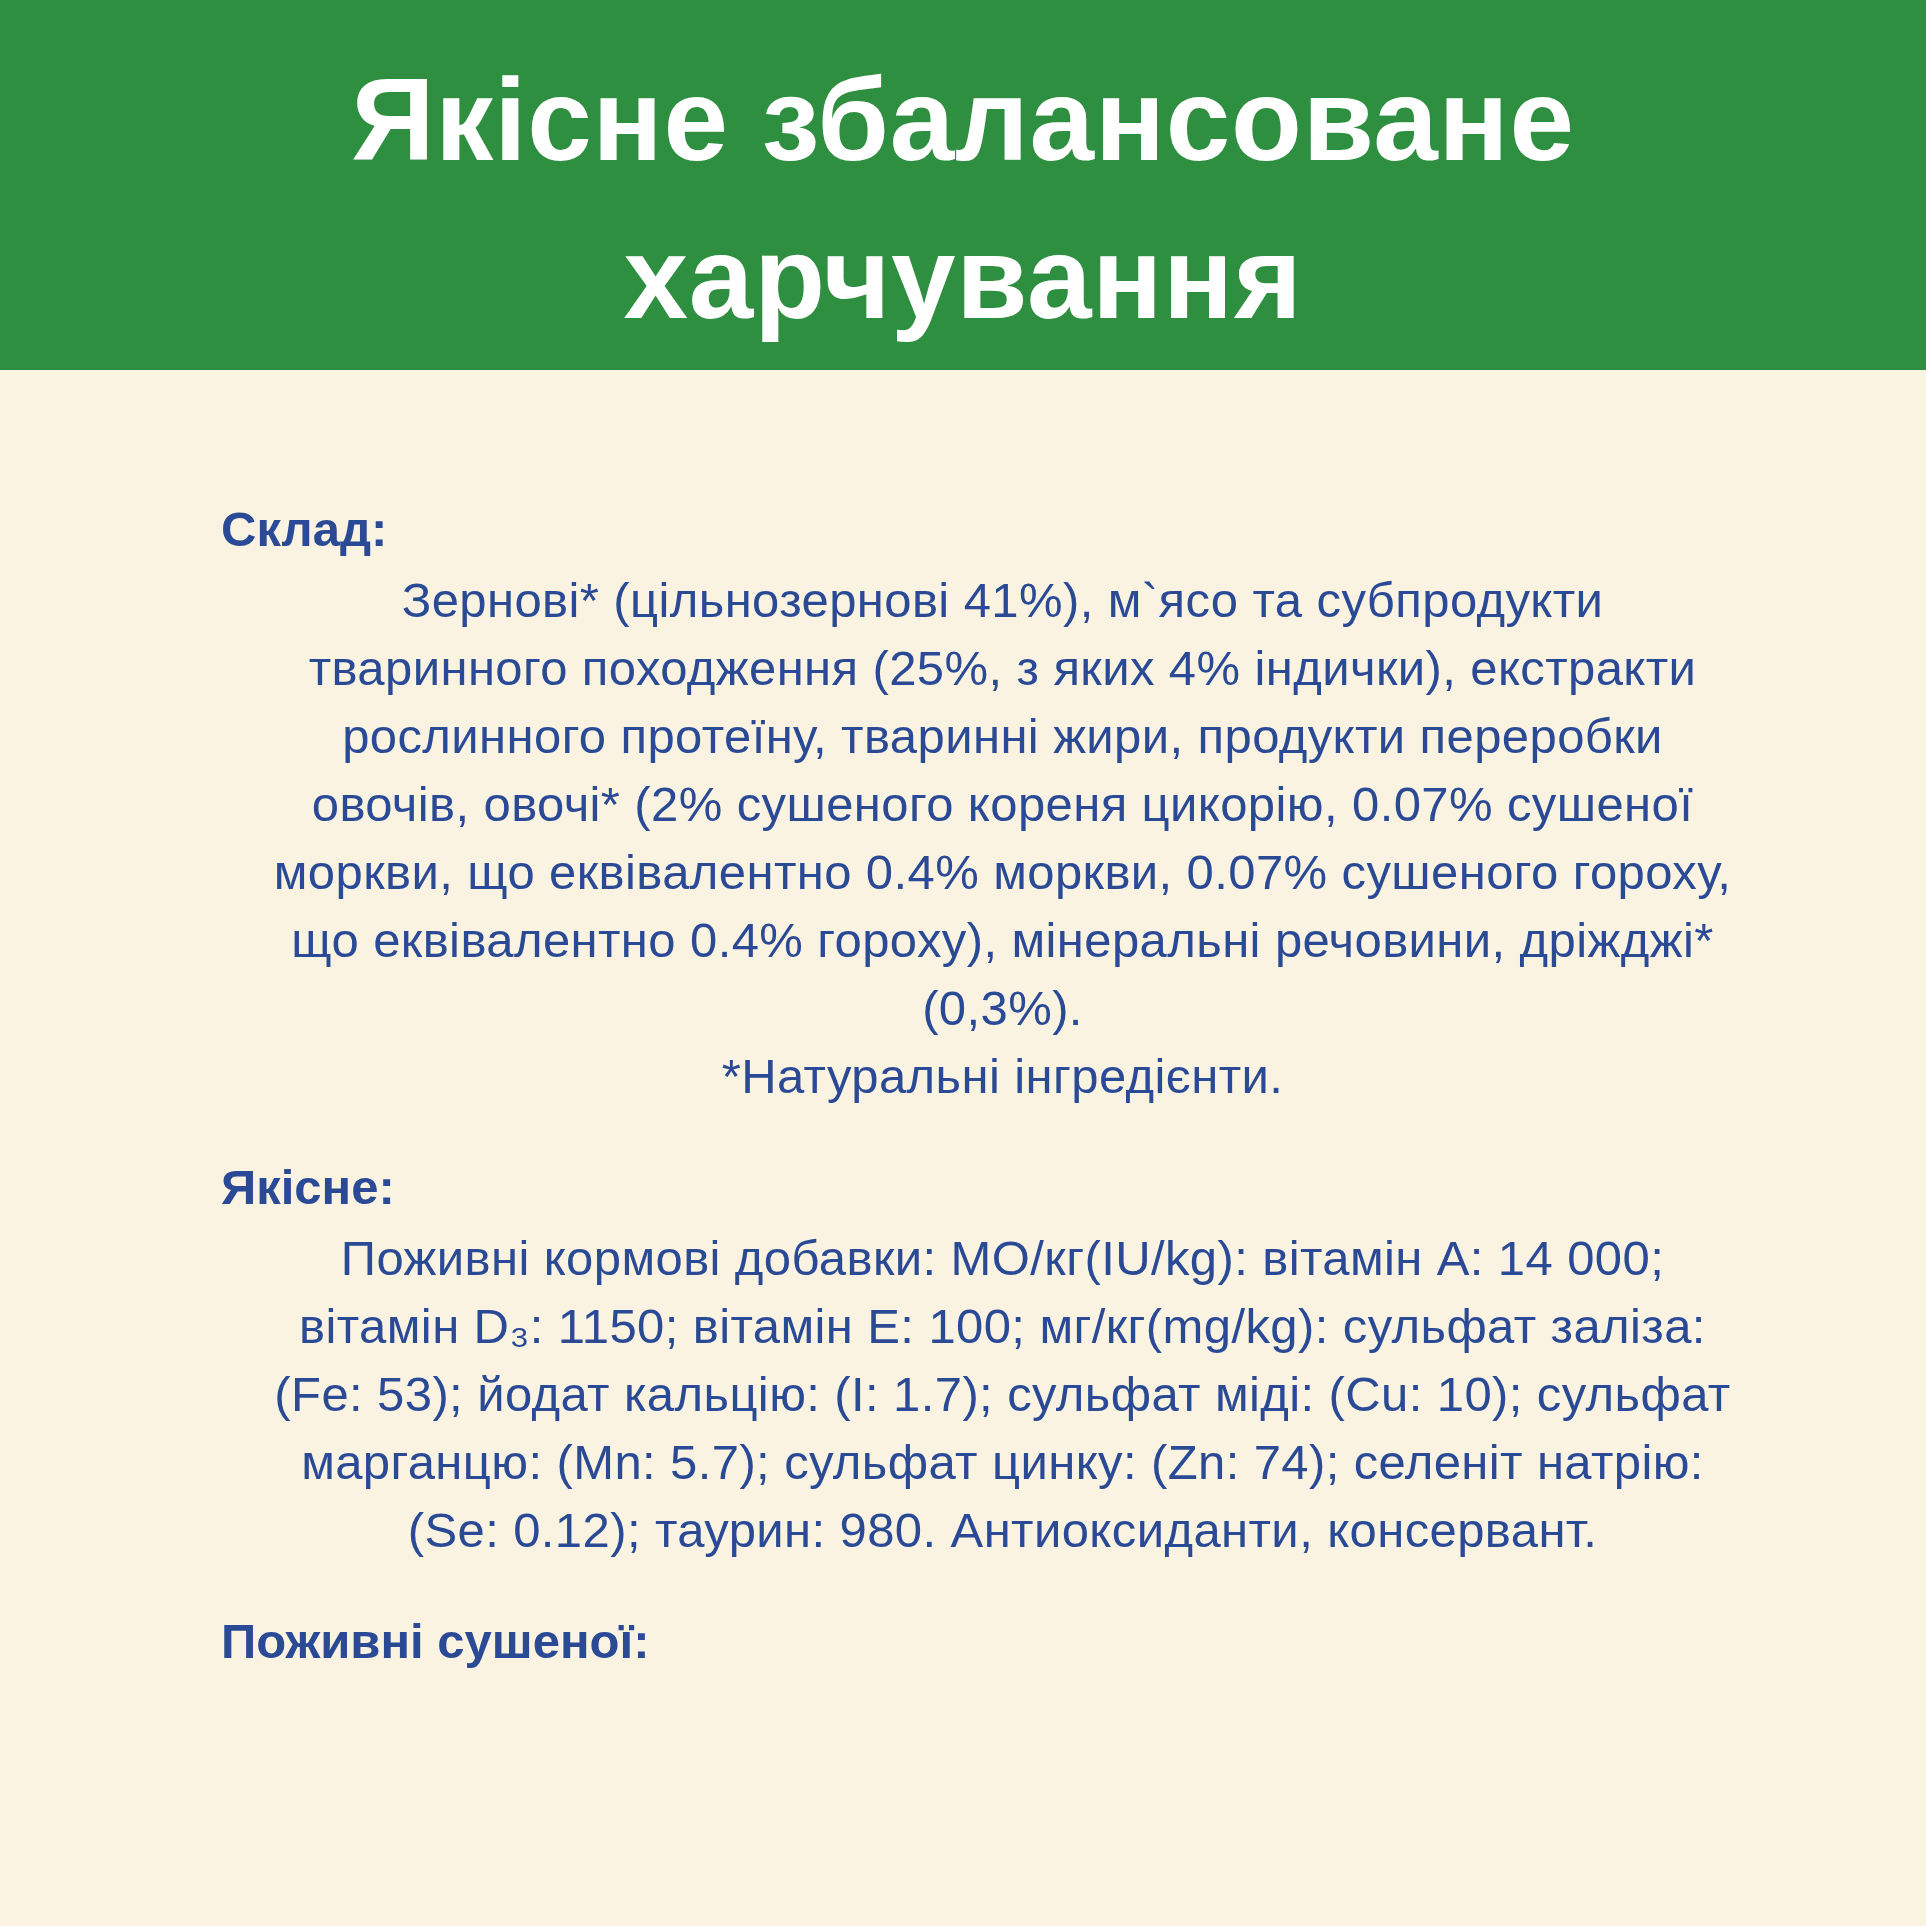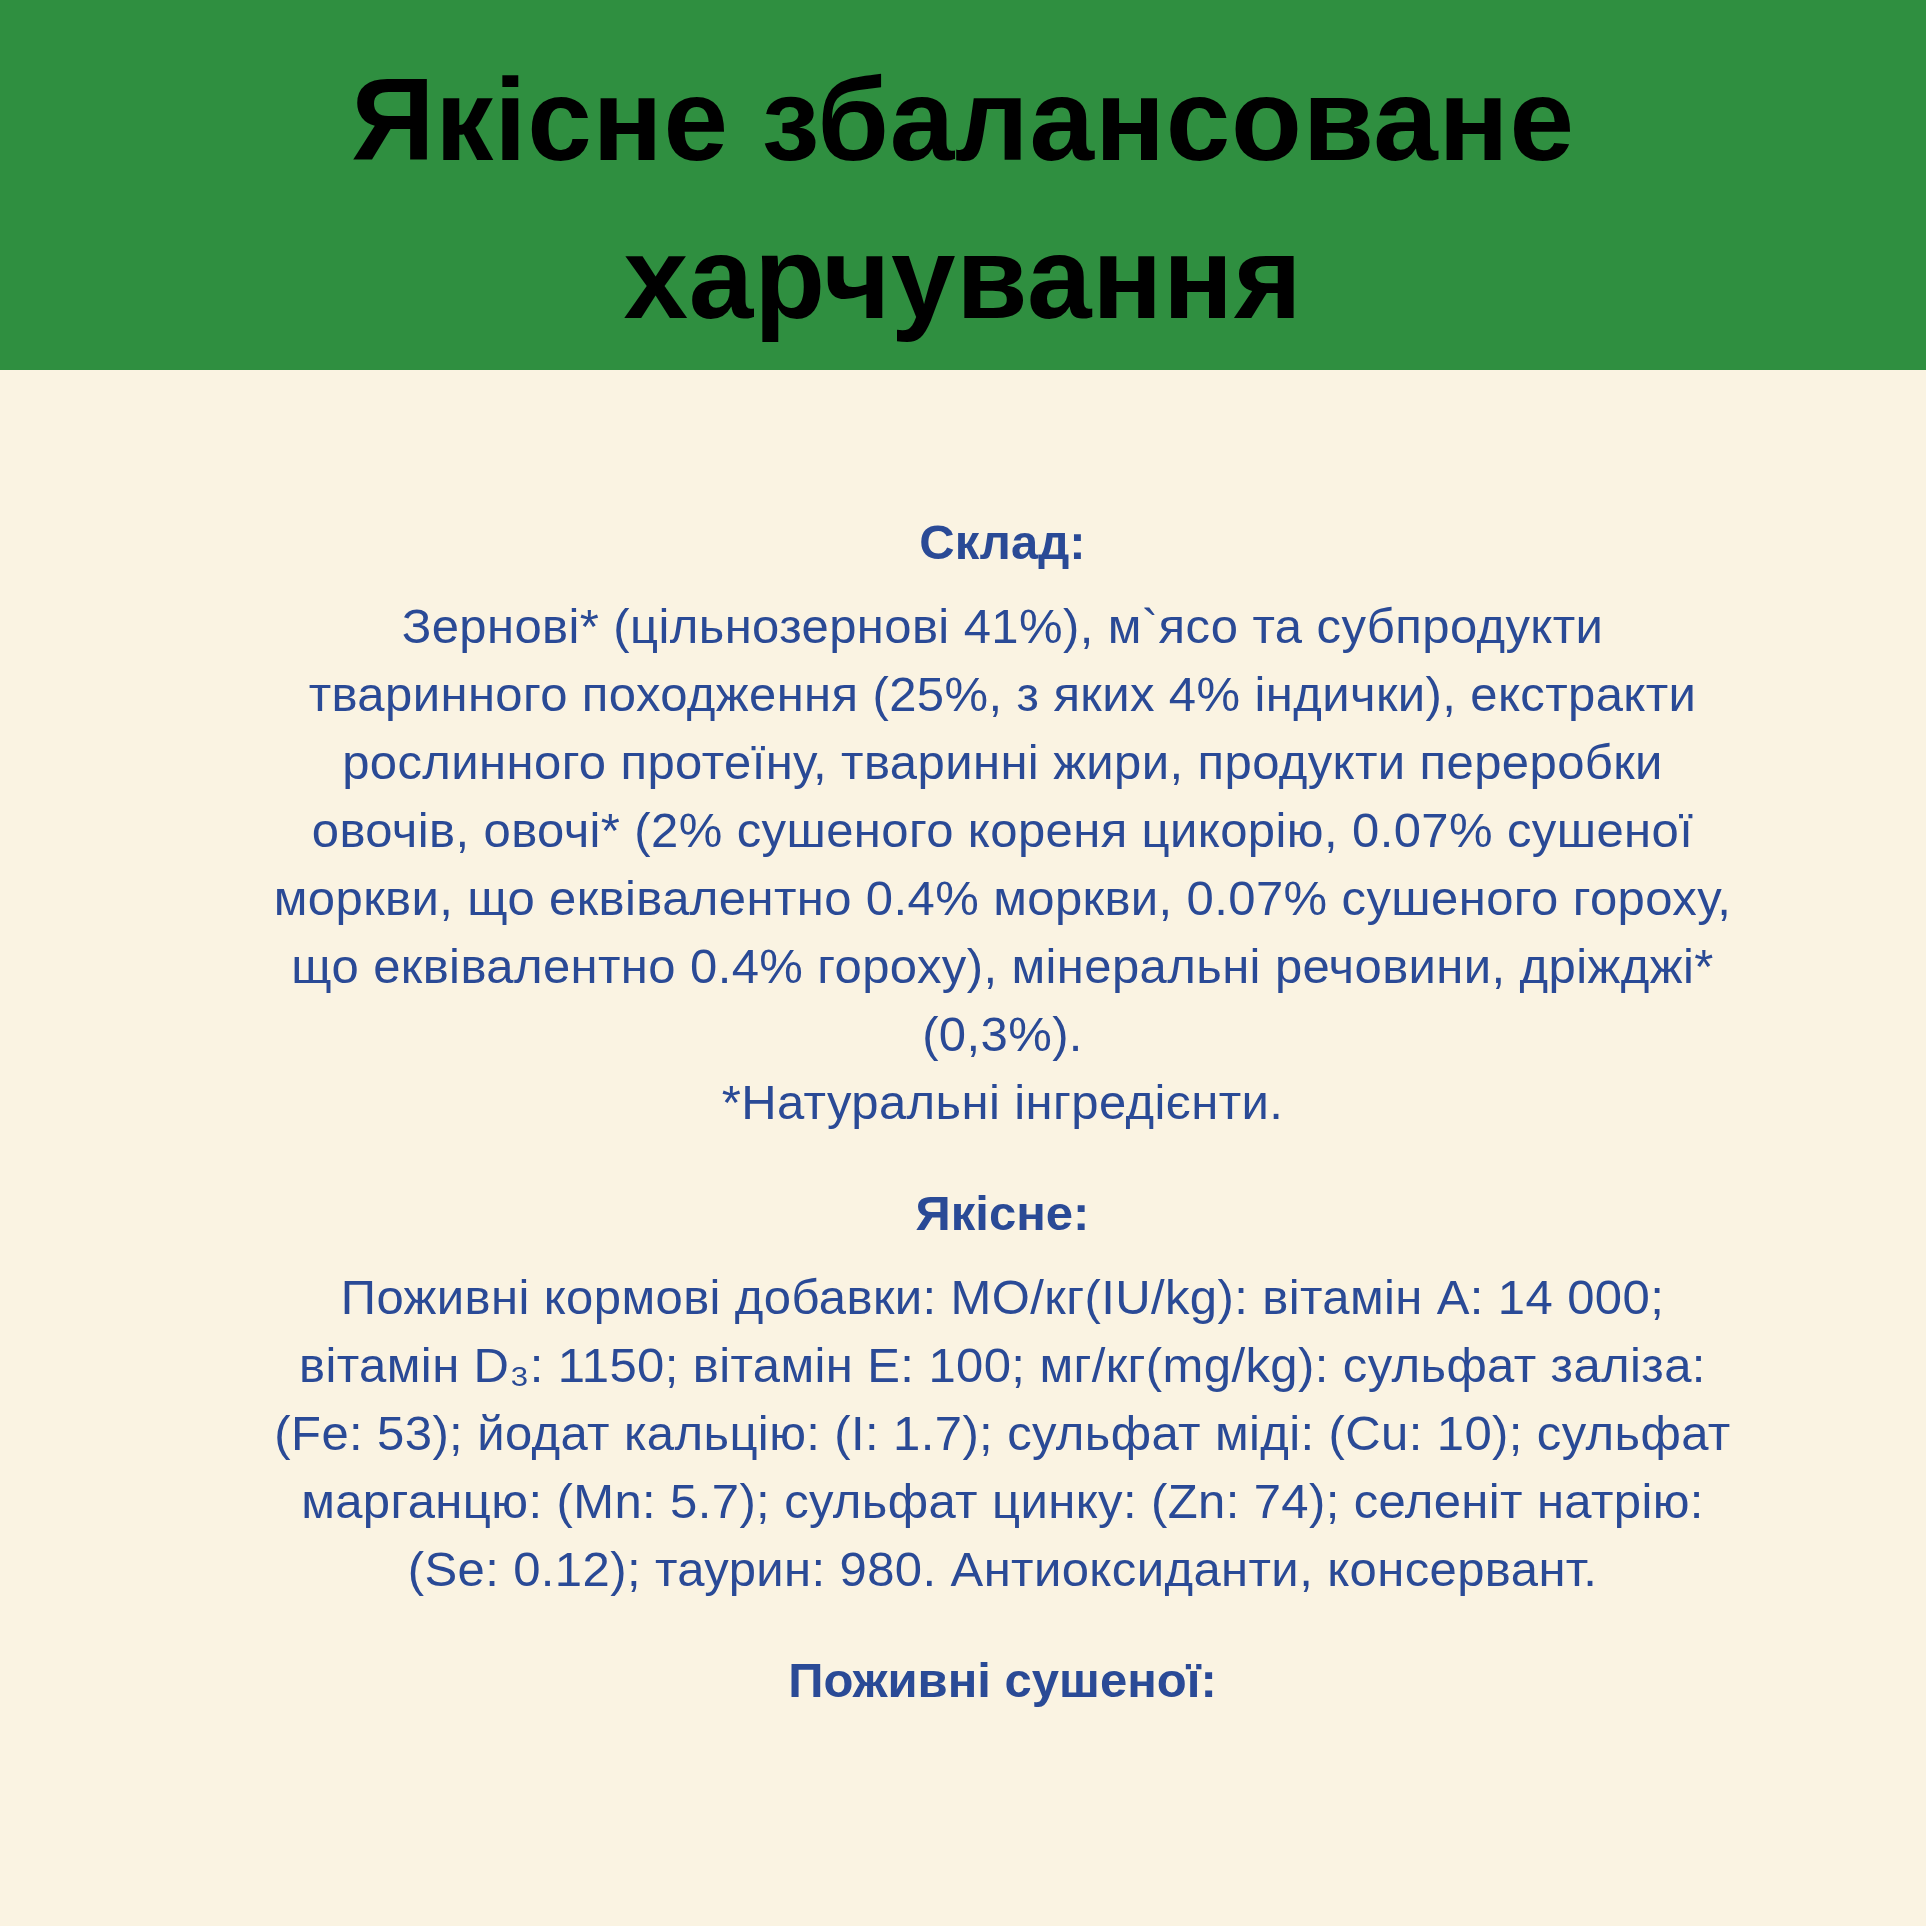--- a/index.html
+++ b/index.html
@@ -18,42 +18,41 @@
     width: 1926px;
     height: 370px;
     background: #2F8F40;
     display: flex;
     align-items: center;
     justify-content: center;
   }
   .header h1 {
     margin: 0;
     padding-top: 28px;
-    color: #000000;
+    color: #ffffff;
     font-size: 116px;
     line-height: 158px;
     font-weight: bold;
     text-align: center;
     white-space: pre-line;
     letter-spacing: 0.8px;
   }
   .content {
     box-sizing: border-box;
     padding: 122px 139px 0 218px;
     color: #2A4A96;
     font-size: 49px;
     line-height: 68px;
   }
   .section h2 {
-    margin: 16px;
+    margin: 3px;
     font-size: 49px;
     line-height: 68px;
     font-weight: bold;
     color: #2A4A96;
-    text-align: center;
   }
   .section p {
     margin: 0;
     white-space: pre-line;
     letter-spacing: 0.4px;
     text-align: center;
   }
   .section + .section {
     margin-top: 43px;
   }

